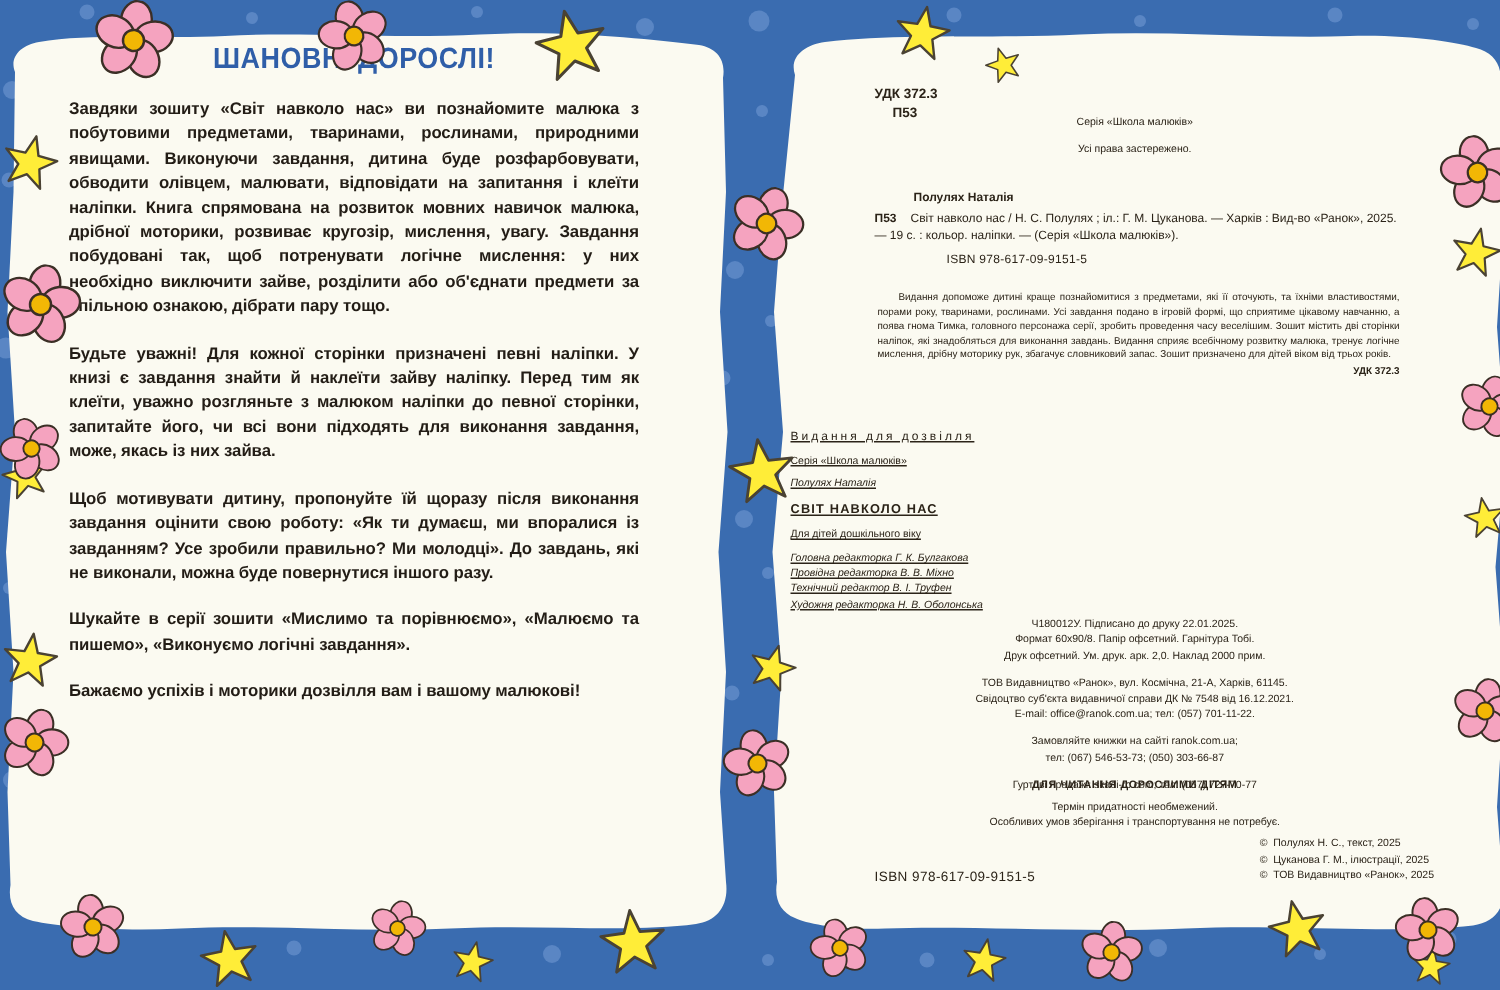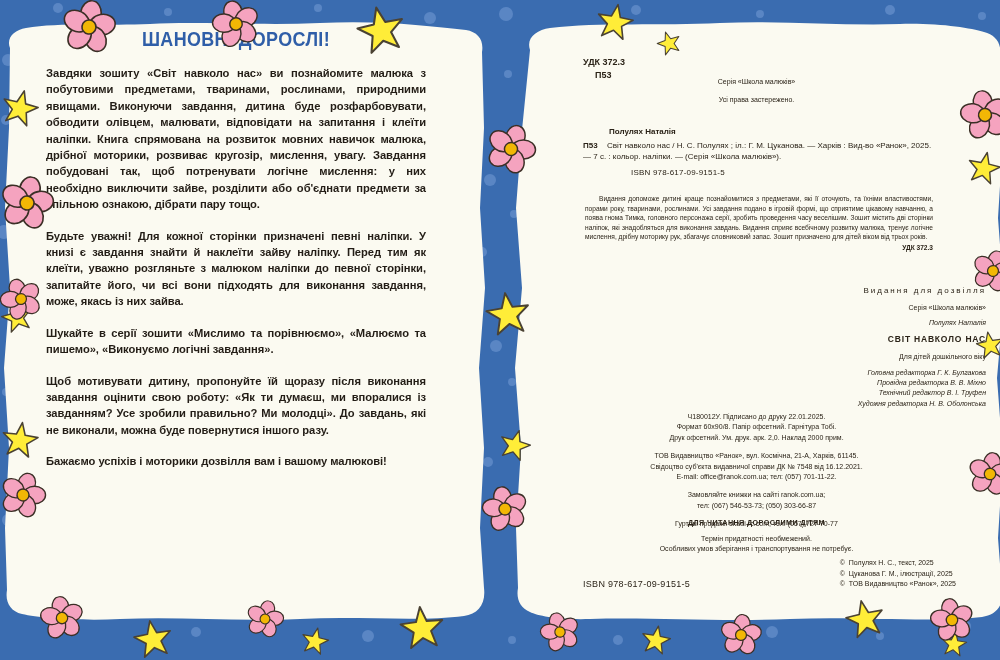--- a/index.html
+++ b/index.html
@@ -45,21 +45,21 @@
   .bib .auth{font-weight:bold;margin-left:26px;}
   .bib .body{margin-top:2px;text-indent:0;}
   .bib .body .code{display:inline-block;width:24px;font-weight:bold;}
   .bib .isbn{margin-top:4px;margin-left:48px;letter-spacing:.2px;}
 
   .annot{position:absolute;left:58px;top:172px;width:348px;font-size:6.6px;
          line-height:9.6px;text-align:justify;}
   .annot .ind{text-indent:14px;}
   .annot .udk2{text-align:right;font-weight:bold;margin-top:1px;}
 
-  .imprint{position:absolute;left:0;right:0;top:264px;text-align:right;}
+  .imprint{position:absolute;left:0;right:0;top:264px;text-align:left;text-decoration:underline;}
   .imprint .h{font-size:8px;letter-spacing:2px;margin-bottom:9px;}
   .imprint .l{font-size:7px;margin-bottom:8px;}
   .imprint .it{font-style:italic;}
   .imprint .bk{font-weight:bold;font-size:8.5px;letter-spacing:.8px;margin-bottom:9px;}
   .imprint .grp{margin-bottom:9px;}
   .imprint .grp div{font-size:7px;line-height:10.2px;}
 
   .prod{position:absolute;left:0;right:0;top:390px;text-align:center;}
   .prod .blk{margin-bottom:8px;}
   .prod .blk div{font-size:7px;line-height:10.4px;}
@@ -172,39 +172,39 @@
              C 210,614 140,609 80,611
              C 50,612 28,608 20,604
              C 10,600 6,591 8,580
              L 6,520 L 11,440 L 5,360 L 12,280 L 6,200 L 12,122 Z" fill="#fbfaf1"></path>
   </svg>
 
   <div class="lp-inner">
     <div class="title">ШАНОВНІ ДОРОСЛІ!</div>
     <p>Завдяки зошиту «Світ навколо нас» ви познайомите малюка з побутовими предметами, тваринами, рослинами, природними явищами. Виконуючи завдання, дитина буде розфарбовувати, обводити олівцем, малювати, відповідати на запитання і клеїти наліпки. Книга спрямована на розвиток мовних навичок малюка, дрібної моторики, розвиває кругозір, мислення, увагу. Завдання побудовані так, щоб потренувати логічне мислення: у них необхідно виключити зайве, розділити або об'єднати предмети за спільною ознакою, дібрати пару тощо.</p>
     <p>Будьте уважні! Для кожної сторінки призначені певні наліпки. У книзі є завдання знайти й наклеїти зайву наліпку. Перед тим як клеїти, уважно розгляньте з малюком наліпки до певної сторінки, запитайте його, чи всі вони підходять для виконання завдання, може, якась із них зайва.</p>
+    <p>Щоб мотивувати дитину, пропонуйте їй щоразу після виконання завдання оцінити свою роботу: «Як ти думаєш, ми впоралися із завданням? Усе зробили правильно? Ми молодці». До завдань, які не виконали, можна буде повернутися іншого разу.</p>
     <p>Шукайте в серії зошити «Мислимо та порівнюємо», «Малюємо та пишемо», «Виконуємо логічні завдання».</p>
-    <p>Щоб мотивувати дитину, пропонуйте їй щоразу після виконання завдання оцінити свою роботу: «Як ти думаєш, ми впоралися із завданням? Усе зробили правильно? Ми молодці». До завдань, які не виконали, можна буде повернутися іншого разу.</p>
     <p>Бажаємо успіхів і моторики дозвілля вам і вашому малюкові!</p>
   </div>
 
   <div class="rp">
 
     <div class="udk">
       <div>УДК 372.3</div>
       <div style="margin-left:12px">П53</div>
     </div>
 
     <div class="serie">Серія «Школа малюків»</div>
     <div class="rights">Усі права застережено.</div>
 
     <div class="bib">
       <div class="auth">Полулях Наталія</div>
       <div class="body">
-        <span class="code">П53</span><span>Світ навколо нас / Н. С. Полулях ; іл.: Г. М. Цуканова. — Харків : Вид-во «Ранок», 2025. — 7 с. : кольор. наліпки. — (Серія «Школа малюків»).</span>
+        <span class="code">П53</span><span>Світ навколо нас / Н. С. Полулях ; іл.: Г. М. Цуканова. — Харків : Вид-во «Ранок», 2025. — 19 с. : кольор. наліпки. — (Серія «Школа малюків»).</span>
       </div>
       <div class="isbn">ISBN 978-617-09-9151-5</div>
     </div>
 
     <div class="annot">
       <div class="ind">Видання допоможе дитині краще познайомитися з предметами, які її оточують, та їхніми властивостями, порами року, тваринами, рослинами. Усі завдання подано в ігровій формі, що сприятиме цікавому навчанню, а поява гнома Тимка, головного персонажа серії, зробить проведення часу веселішим. Зошит містить дві сторінки наліпок, які знадобляться для виконання завдань. Видання сприяє всебічному розвитку малюка, тренує логічне мислення, дрібну моторику рук, збагачує словниковий запас. Зошит призначено для дітей віком від трьох років.</div>
       <div class="udk2">УДК 372.3</div>
     </div>
 
     <div class="imprint">

